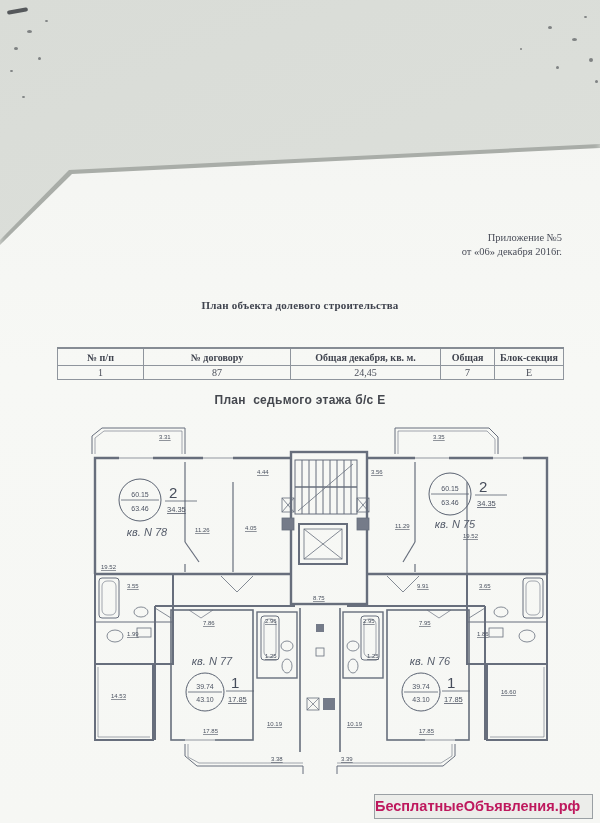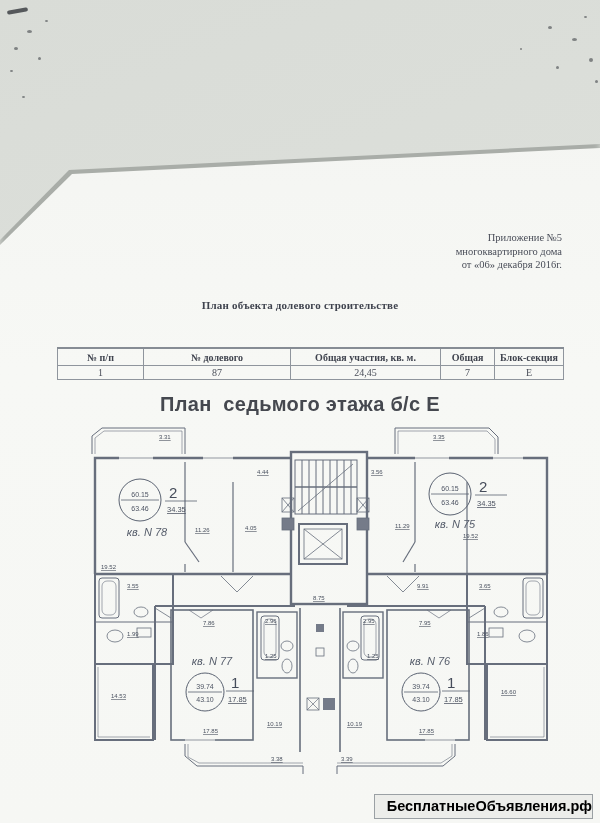--- a/index.html
+++ b/index.html
@@ -17,33 +17,33 @@
     font-size:10.5px;line-height:13.5px;color:#4a4e59;}
   .doc-subtitle{position:absolute;top:299px;left:40px;right:40px;text-align:center;
     font-size:11px;font-weight:bold;color:#3f434e;letter-spacing:.2px;}
   table.info{position:absolute;top:347px;left:57px;width:506px;border-collapse:collapse;
     font-size:10px;color:#4a4e59;table-layout:fixed;}
   table.info th,table.info td{border:1px solid #8f959d;text-align:center;padding:0;}
   table.info th{height:16px;font-size:10px;font-weight:bold;color:#3f434e;}
   table.info td{height:13px;}
   table.info{border-top:2px solid #868c94;}
   .plan-title{position:absolute;top:393px;left:40px;right:40px;text-align:center;
-    font-family:"Liberation Sans",sans-serif;font-size:20px;font-weight:600;color:#45484f;
+    font-family:"Liberation Sans",sans-serif;font-size:12px;font-weight:600;color:#45484f;
     white-space:pre;letter-spacing:.3px;}
   svg.plan{position:absolute;left:85px;top:422px;}
   svg.plan text{font-family:"Liberation Sans",sans-serif;fill:#4d5463;}
   svg.plan .dim{font-size:6px;text-decoration:underline;fill:#4b5260;}
   svg.plan .apt{font-size:11px;font-style:italic;fill:#565d6b;}
   svg.plan .cir{font-size:7px;fill:#4d5463;}
   svg.plan .big{font-size:15px;fill:#464d5b;}
   svg.plan .liv{font-size:7.5px;text-decoration:underline;fill:#4b5260;}
   .wm{position:absolute;left:374px;top:794px;width:219px;height:25px;
     background:#ecedea;border:1px solid #9aa0a4;box-sizing:border-box;
     font-family:"Liberation Sans",sans-serif;font-weight:bold;font-size:14.5px;
-    color:#000000;text-align:right;line-height:23px;}
+    color:#be185d;text-align:left;line-height:23px;}
 </style>
 </head>
 <body>
 
 <div class="scan">
 
   <div class="speck dash" style="left:7px;top:9px;width:21px;height:4px;transform:rotate(-10deg);"></div>
   <div class="speck" style="left:27px;top:30px;width:5px;height:3px;"></div>
   <div class="speck" style="left:14px;top:47px;width:4px;height:3px;"></div>
   <div class="speck" style="left:38px;top:57px;width:3px;height:3px;"></div>
@@ -57,39 +57,38 @@
   <div class="speck" style="left:584px;top:16px;width:3px;height:2px;"></div>
   <div class="speck" style="left:595px;top:80px;width:3px;height:3px;"></div>
   <div class="speck" style="left:520px;top:48px;width:2px;height:2px;"></div>
 
   <div class="paper-shadow"></div>
 
   <div class="paper">
 
     <div class="doc-header">
       <div>Приложение №5</div>
-      <div>многоквартирного дома</div>
       <div>от «06» декабря 2016г.</div>
     </div>
 
-    <div class="doc-subtitle">План объекта долевого строительстве</div>
+    <div class="doc-subtitle">План объекта долевого строительства</div>
 
     <table class="info">
       <colgroup>
           <col style="width:86px">
           <col style="width:147px">
           <col style="width:150px">
           <col style="width:54px">
           <col style="width:69px">
         </colgroup>
       <tbody>
           <tr>
         <th>№ п/п</th>
-        <th>№ долевого</th>
-        <th>Общая участия, кв. м.</th>
+        <th>№ договору</th>
+        <th>Общая декабря, кв. м.</th>
         <th>Общая</th>
         <th>Блок-секция</th>
       </tr>
       <tr>
         <td>1</td>
         <td>87</td>
         <td>24,45</td>
         <td>7</td>
         <td>Е</td>
       </tr>

